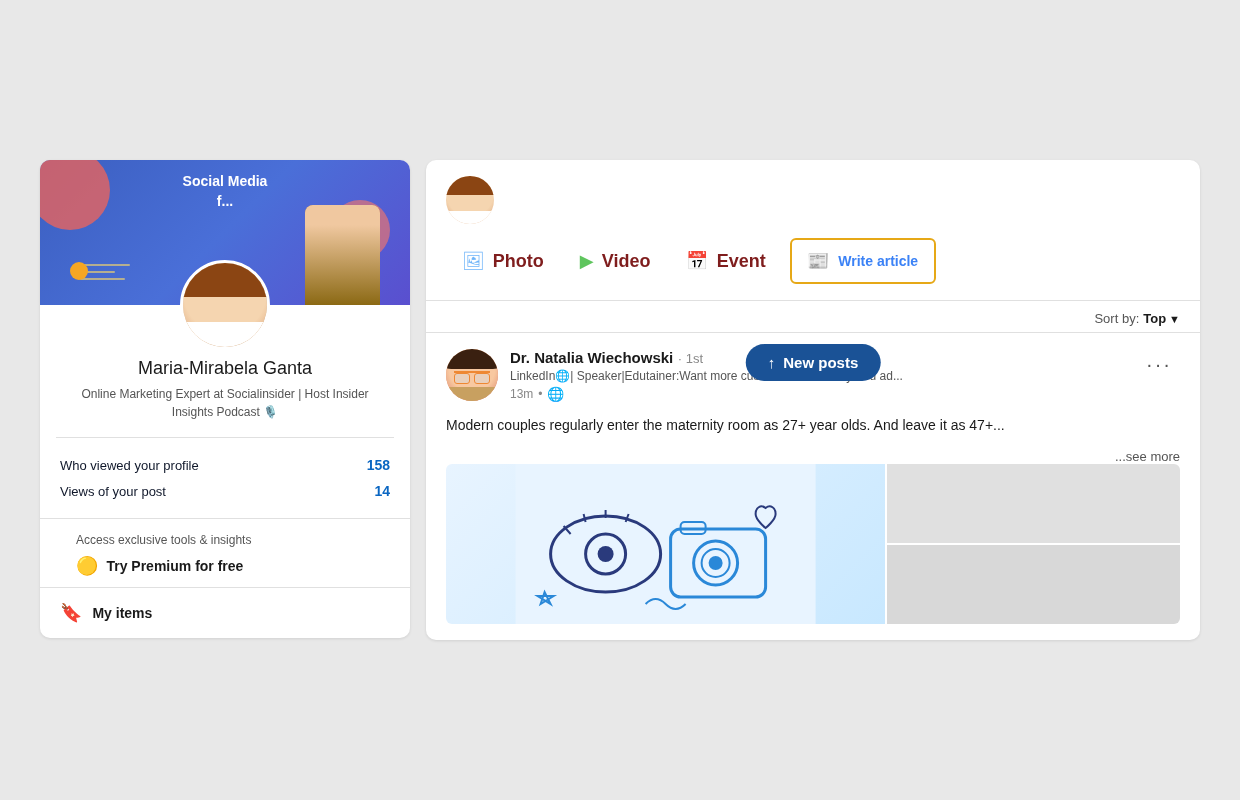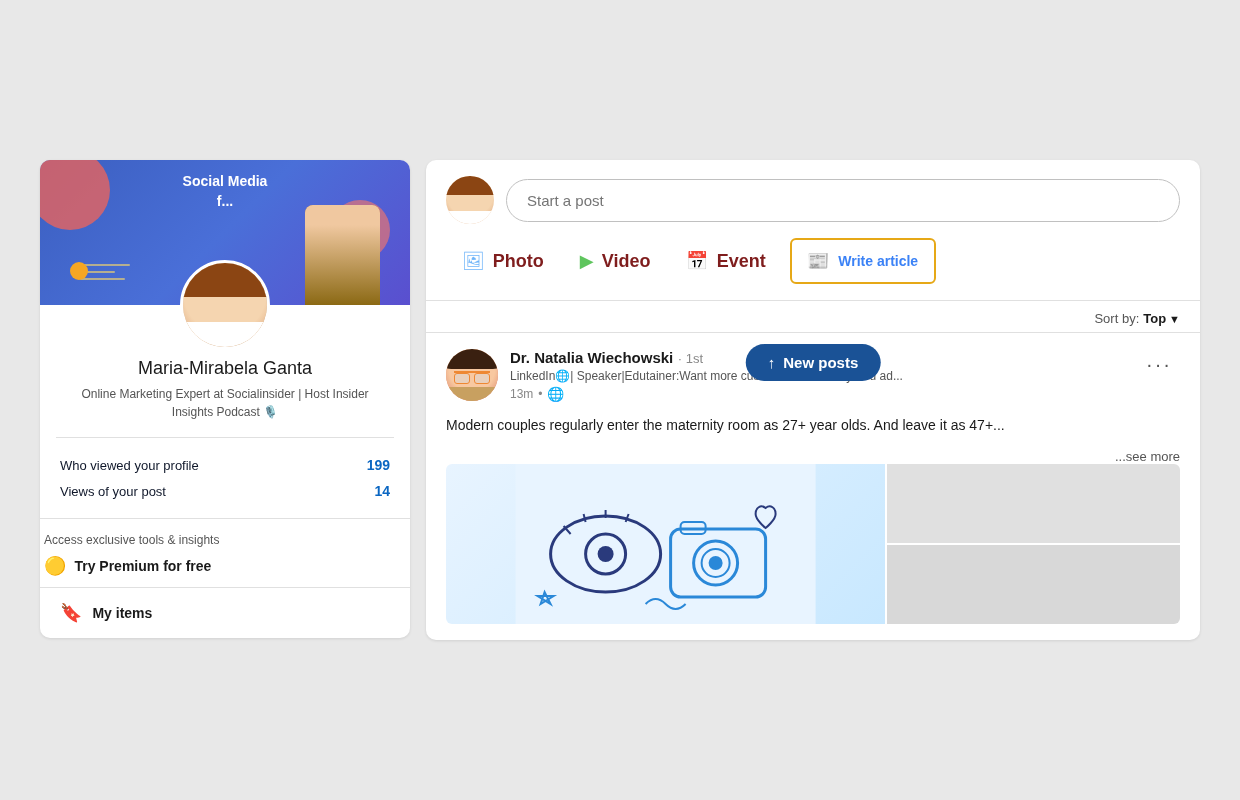--- a/index.html
+++ b/index.html
@@ -165,21 +165,21 @@
     .stat-label {
       font-size: 13px;
       color: #0f172a;
     }
     .stat-value {
       font-size: 14px;
       font-weight: 700;
       color: #0a66c2;
     }
     .premium-section {
-      padding: 14px 4px 10px;
+      padding: 14px 36px 10px;
       border-top: 1px solid #e0e0e0;
     }
     .premium-title {
       font-size: 12px;
       color: #555;
       margin-bottom: 8px;
     }
     .premium-btn {
       display: flex;
       align-items: center;
@@ -521,21 +521,21 @@
     <div class="profile-info">
       <div class="profile-name">Maria-Mirabela Ganta</div>
       <div class="profile-title">Online Marketing Expert at Socialinsider | Host Insider Insights Podcast 🎙️</div>
     </div>
 
     <div class="profile-divider"></div>
 
     <div class="profile-stats">
       <div class="stat-row">
         <span class="stat-label">Who viewed your profile</span>
-        <span class="stat-value">199</span>
+        <span class="stat-value">158</span>
       </div>
       <div class="stat-row">
         <span class="stat-label">Views of your post</span>
         <span class="stat-value">14</span>
       </div>
     </div>
 
     <div class="premium-section">
       <div class="premium-title">Access exclusive tools &amp; insights</div>
       <button class="premium-btn">
@@ -552,21 +552,20 @@
   </div>
 
   <div class="right-panel">
 
     <div class="post-composer">
       <div class="composer-row">
         <div class="composer-avatar">
           <div class="composer-avatar-hair"></div>
           <div class="composer-avatar-shirt"></div>
         </div>
-        <input class="start-post-input" type="text" readonly="" placeholder="Start a post" style="">
       </div>
       <div class="composer-actions">
         <button class="action-btn">
           <span class="action-icon" style="color:#70b5f9">🖼</span>
           <span class="action-label">Photo</span>
         </button>
         <button class="action-btn">
           <span class="action-icon" style="color:#5fc55e">▶</span>
           <span class="action-label">Video</span>
         </button>

